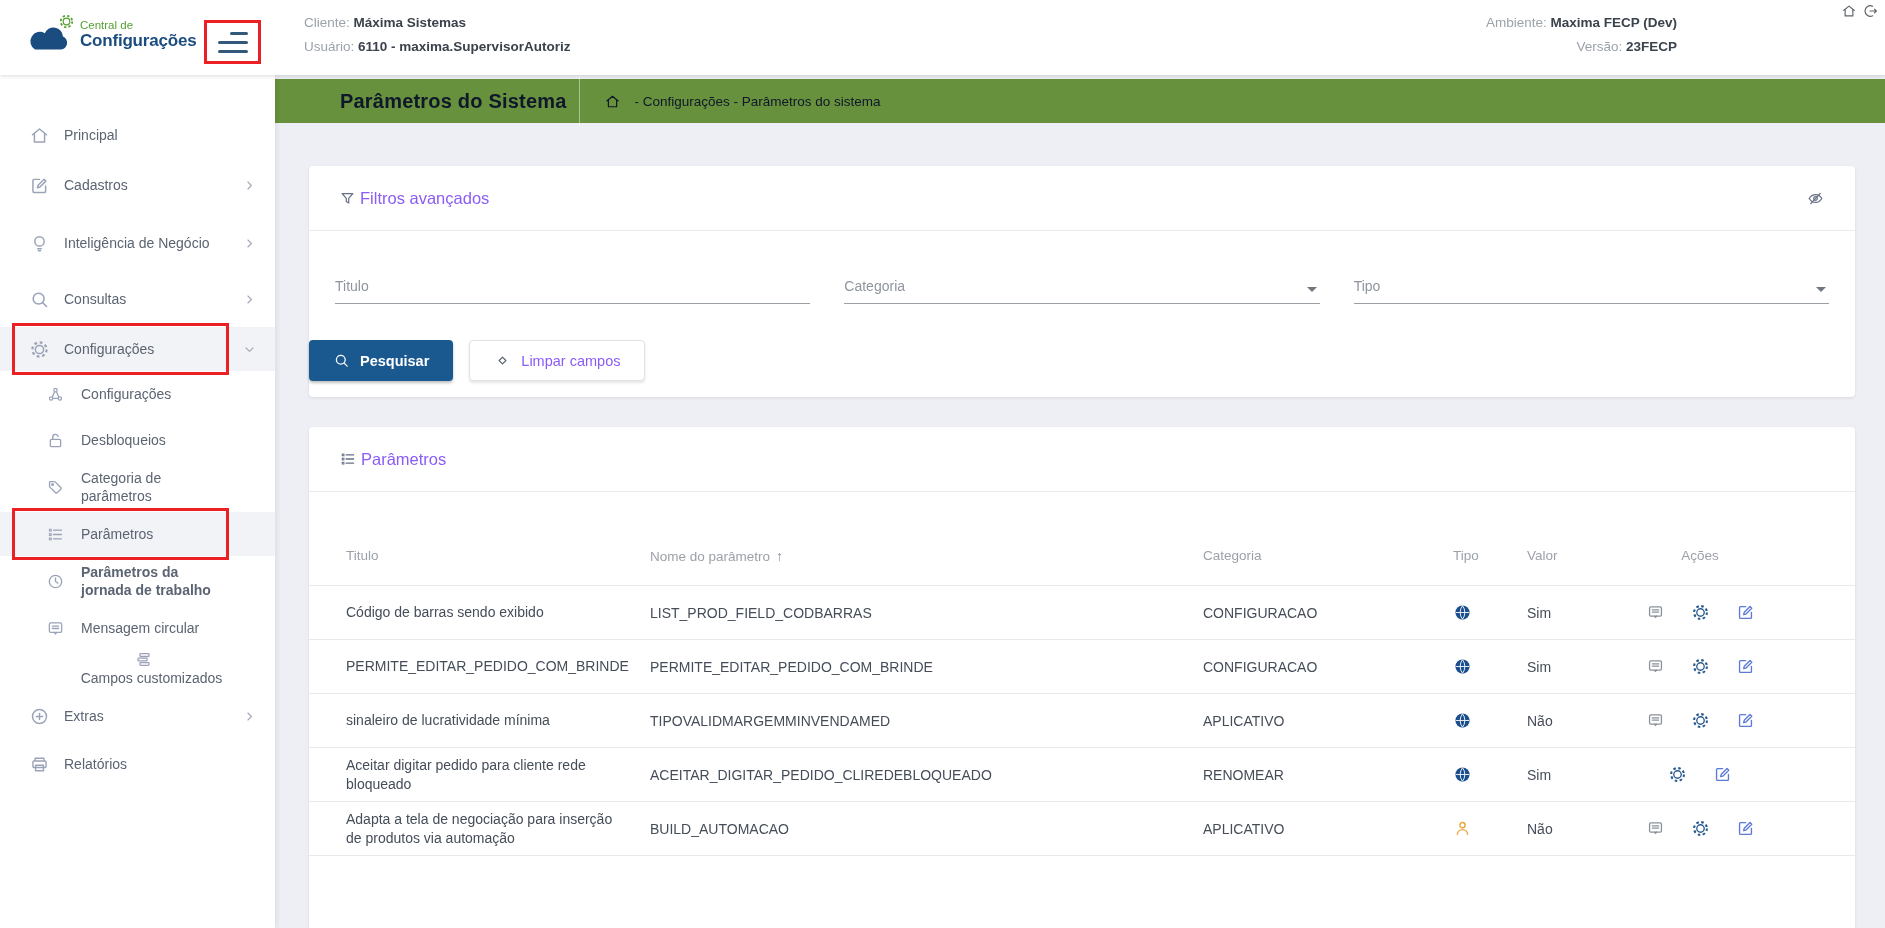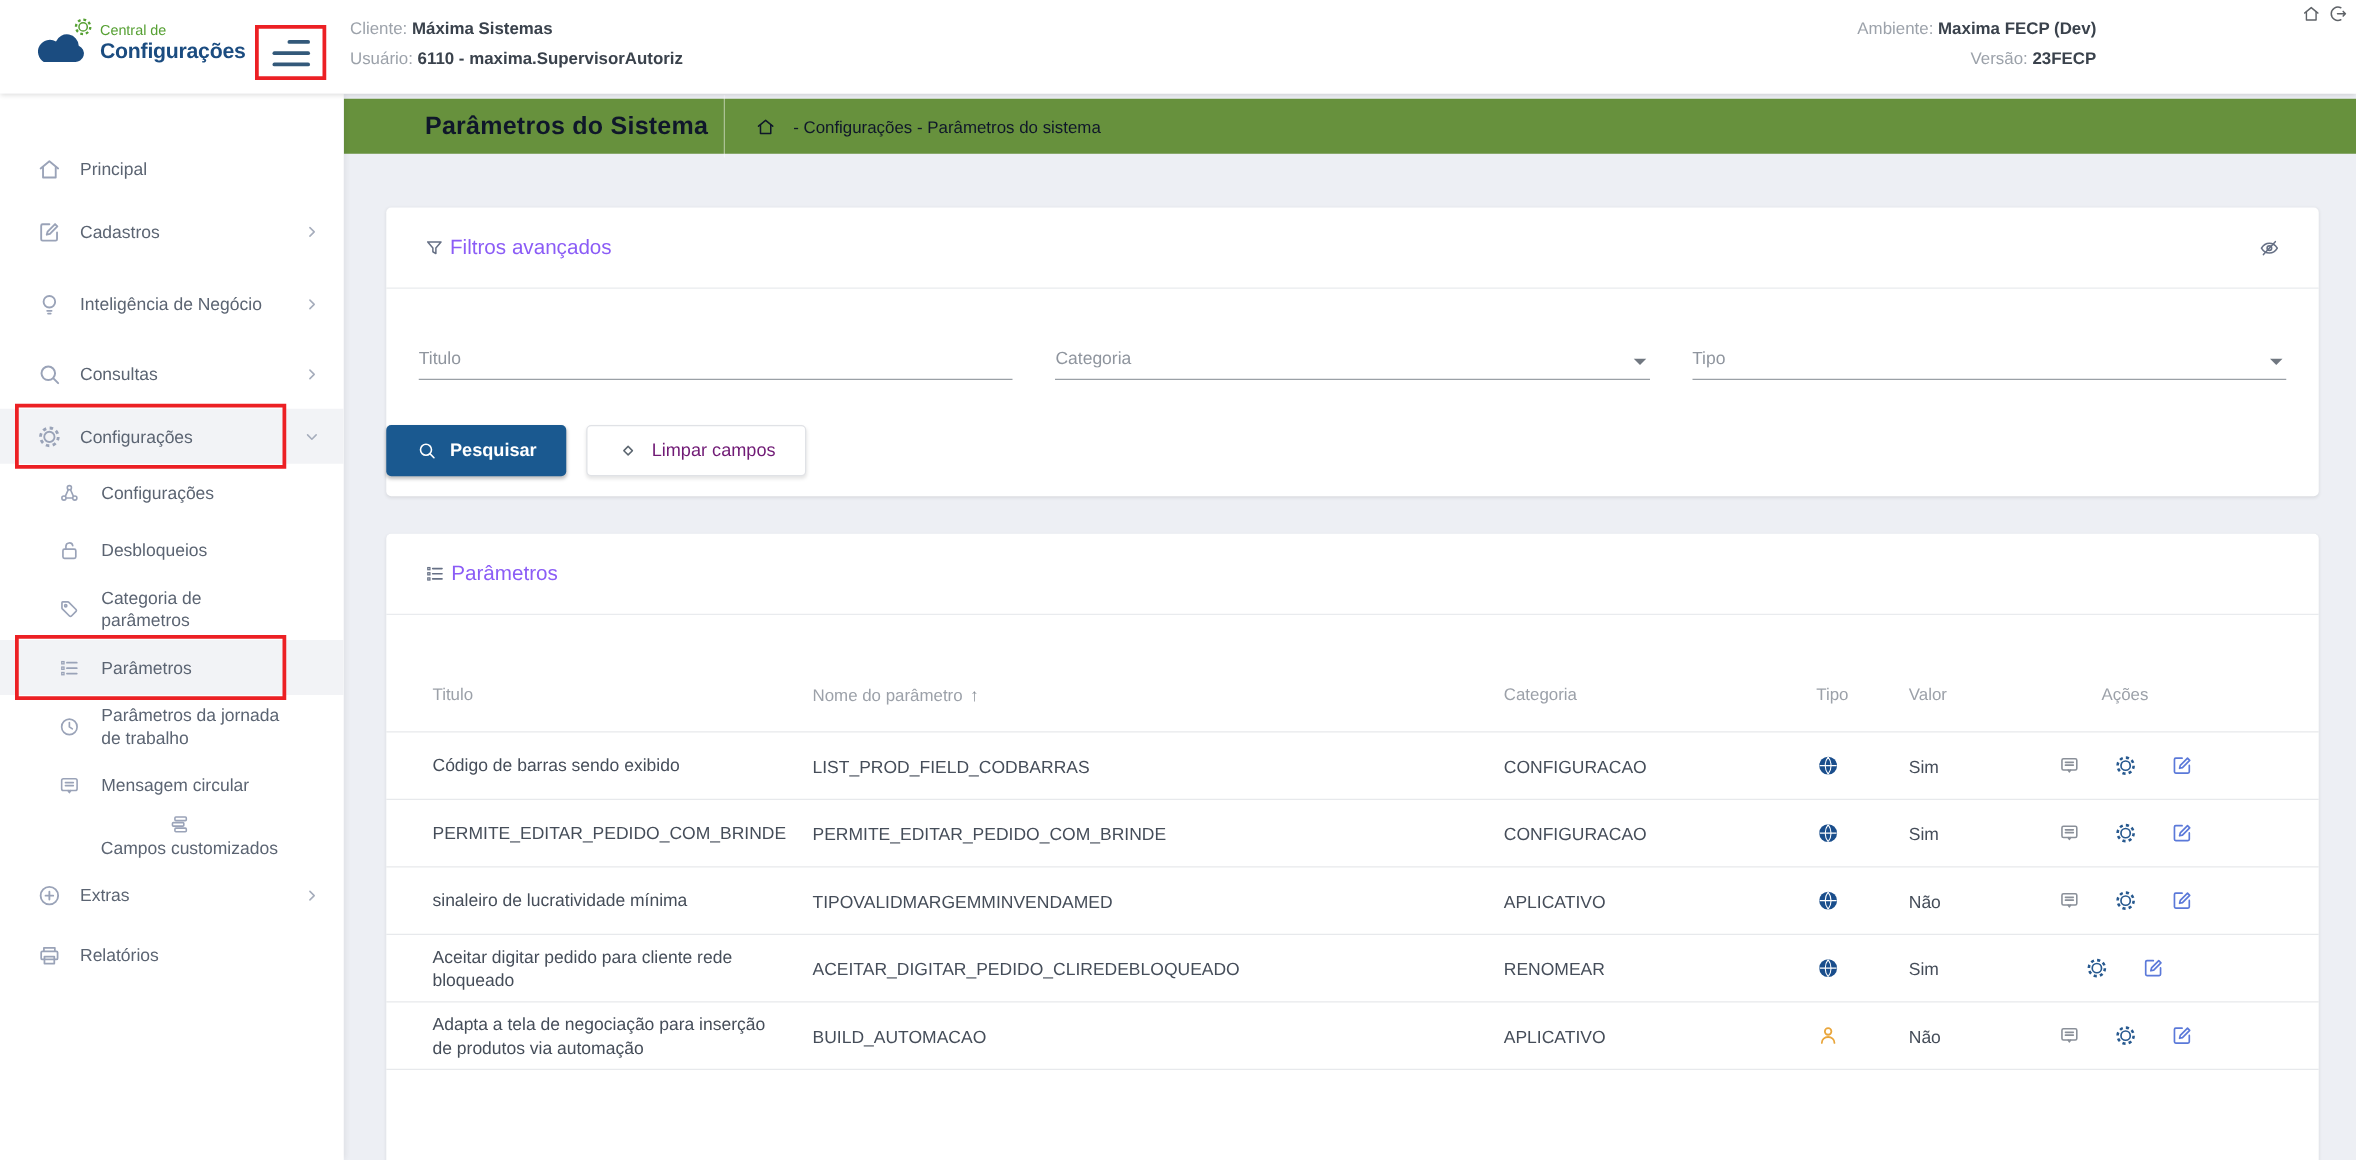--- a/index.html
+++ b/index.html
@@ -18,21 +18,21 @@
   .logo{position:absolute;left:24px;top:14px;display:flex;align-items:center;gap:8px;}
   .logo-badge{position:relative;width:48px;height:40px;}
   .logo-badge .gear-badge{position:absolute;top:-1px;right:-3px;color:var(--logo-green);}
   .logo-text .l1{font-size:11.5px;color:var(--logo-green);line-height:13px;}
   .logo-text .l2{font-size:17px;font-weight:800;color:var(--navy);line-height:18px;letter-spacing:-.2px;}
   .burger-box{position:absolute;left:204px;top:20px;width:57px;height:44px;border:3px solid var(--red);
     display:flex;align-items:center;justify-content:center;}
   .burger{width:30px;display:flex;flex-direction:column;gap:6px;align-items:flex-end;cursor:pointer;}
   .burger i{display:block;height:3px;width:100%;background:#33597A;border-radius:2px;}
   .burger i.short{width:18px;}
-  .client-info{position:absolute;left:280px;top:11px;font-size:13.5px;line-height:24px;}
+  .client-info{position:absolute;left:304px;top:11px;font-size:13.5px;line-height:24px;}
   .env-info{position:absolute;right:208px;top:11px;font-size:13.5px;line-height:24px;text-align:right;}
   .kv .k{color:#9CA2AA;}
   .kv .v{color:#3A424C;font-weight:700;}
   .corner-icons{position:absolute;right:6px;top:3px;display:flex;gap:6px;color:#5F6368;}
 
   
   .sidebar{position:absolute;top:75px;left:0;width:275px;bottom:0;background:#fff;
     box-shadow:2px 0 5px rgba(0,0,0,.07);z-index:20;}
   .side-item{position:relative;display:flex;align-items:center;height:44px;
     padding:0 18px 0 29px;cursor:pointer;color:#5B6472;font-size:14px;line-height:18px;}
@@ -67,21 +67,21 @@
   .field input{width:100%;height:100%;border:none;outline:none;font-size:14px;
     font-family:"Liberation Sans",sans-serif;color:#454D59;background:transparent;padding-right:18px;}
   .field input::placeholder{color:#8F959E;}
   .dd{position:absolute;right:3px;bottom:11px;width:0;height:0;cursor:pointer;
     border-left:5px solid transparent;border-right:5px solid transparent;border-top:5.5px solid #707780;}
   .filter-actions{display:flex;justify-content:flex-start;gap:16px;margin-top:36px;}
   .btn{display:flex;align-items:center;gap:10px;height:41px;border-radius:4px;font-size:14.5px;
     font-family:"Liberation Sans",sans-serif;cursor:pointer;}
   .btn-primary{background:var(--blue);color:#fff;border:none;font-weight:700;padding:0 24px;
     box-shadow:0 2px 3px rgba(0,0,0,.25);}
-  .btn-secondary{background:#fff;color:#701a75;border:1px solid #E0E2E6;padding:0 24px;
+  .btn-secondary{background:#fff;color:#8b5cf6;border:1px solid #E0E2E6;padding:0 24px;
     box-shadow:0 2px 3px rgba(0,0,0,.10);}
   .btn-secondary .bicon{color:#5C6670;}
 
   .table-card{top:352px;height:600px;}
   .tgrid{display:grid;grid-template-columns:304px 553px 250px 74px 109px 1fr;
     align-items:center;padding-left:37px;padding-right:24px;}
   .thead{height:93px;padding-top:34px;color:#9CA1A9;font-size:13.5px;}
   .thead .th{cursor:pointer;}
   .thead .th.acoes-h{justify-self:start;width:128px;text-align:center;}
   .sort-arrow{color:#8A9099;margin-left:6px;font-size:14px;}
@@ -373,21 +373,21 @@
       </svg>
       <span class="slabel">Categoria de parâmetros</span>
     </div>
     <div class="side-item sub active" style="margin-top: 0px;">
       <svg class="ico sicon">
         <use href="#icon-list" xlink:href="#icon-list"></use>
       </svg>
       <span class="slabel">Parâmetros</span>
       <div class="red-box"></div>
     </div>
-    <div class="side-item sub wrap two" style="margin-top: 0px;">
+    <div class="side-item sub wrap two" style="margin-top: 0px; font-weight: bold;">
       <svg class="ico sicon">
         <use href="#icon-clock" xlink:href="#icon-clock"></use>
       </svg>
       <span class="slabel">Parâmetros da jornada de trabalho</span>
     </div>
     <div class="side-item sub" style="margin-top: 0px;">
       <svg class="ico sicon">
         <use href="#icon-message" xlink:href="#icon-message"></use>
       </svg>
       <span class="slabel">Mensagem circular</span>

